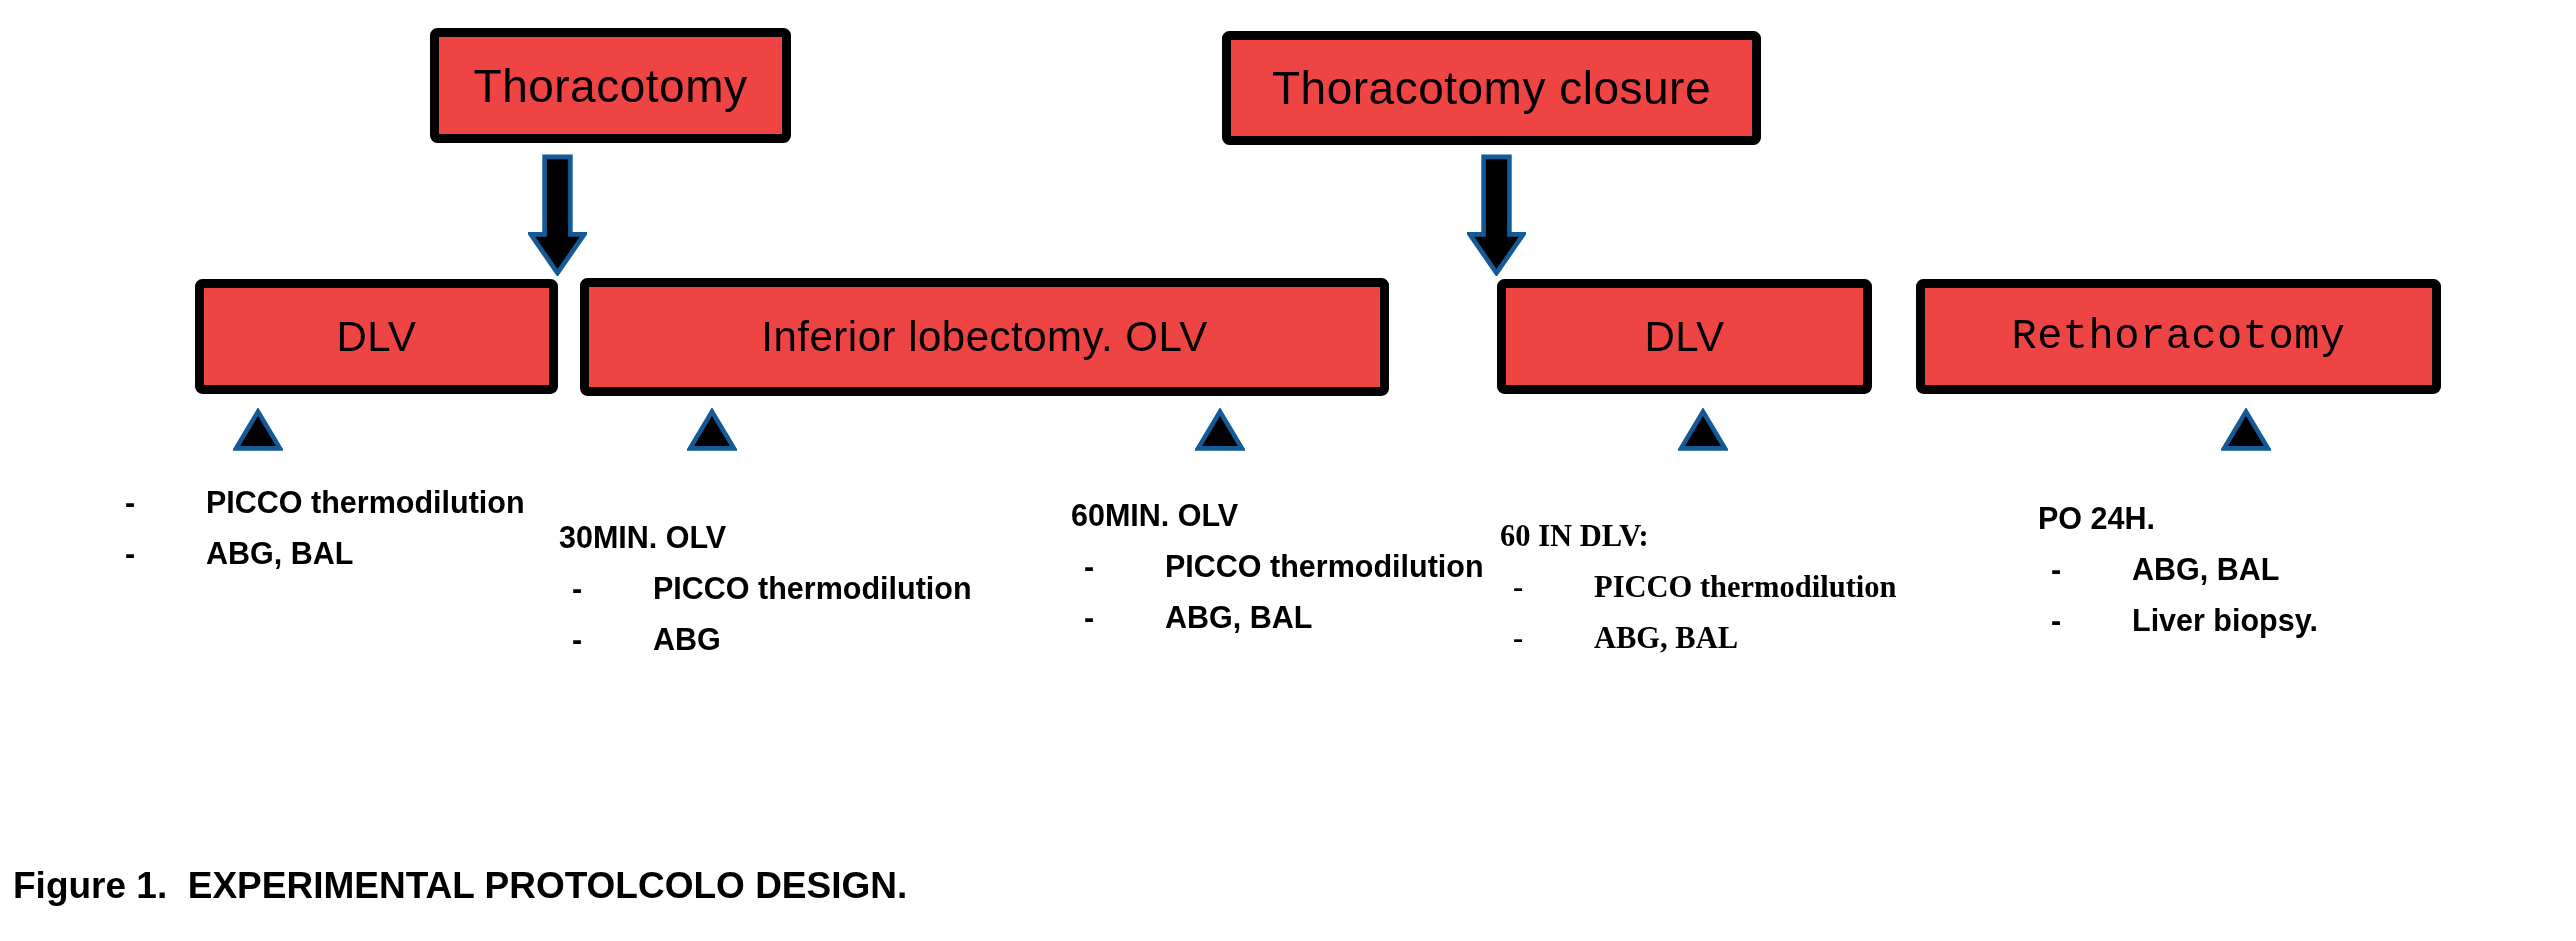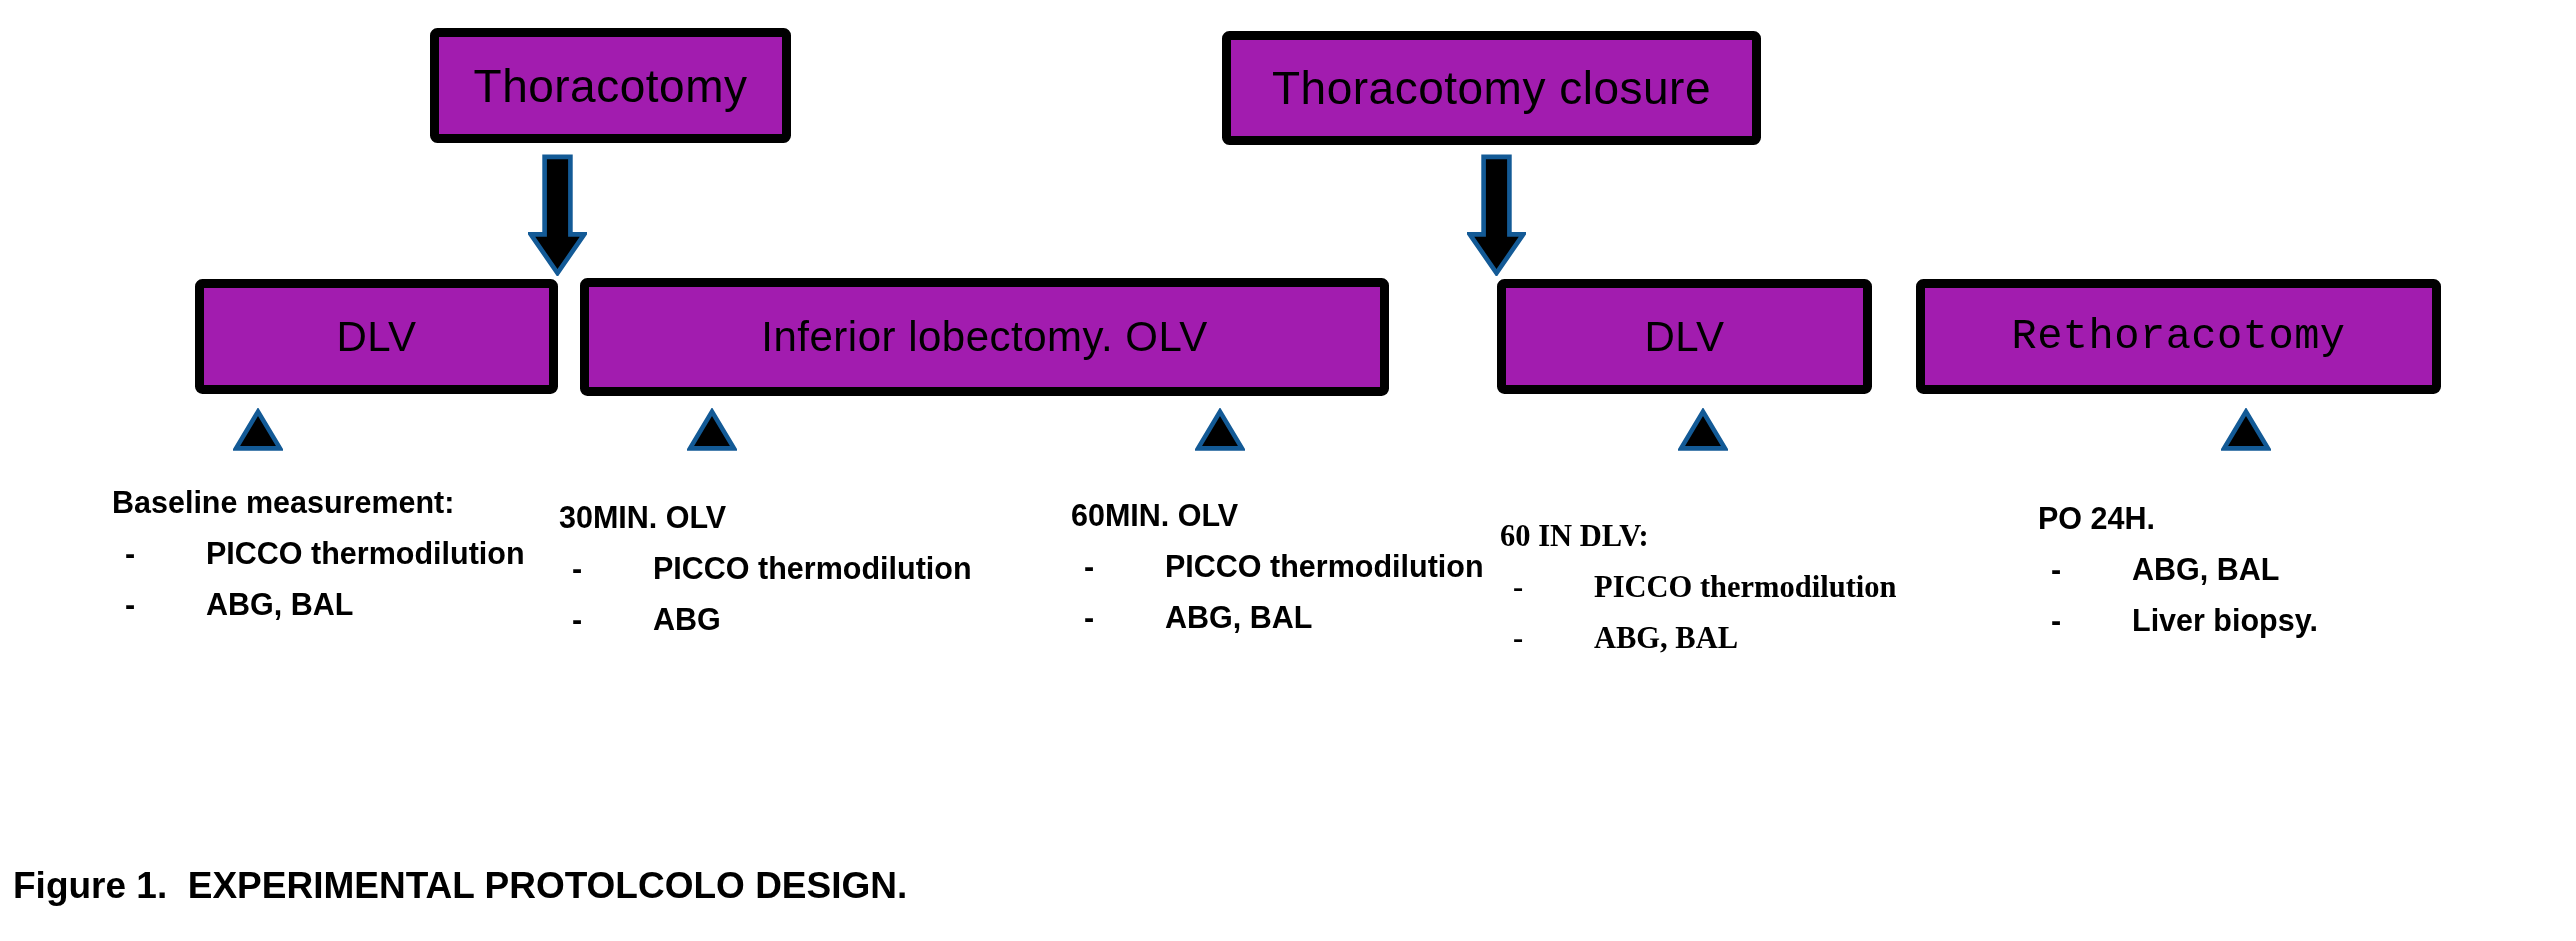--- a/index.html
+++ b/index.html
@@ -10,21 +10,21 @@
     background: #ffffff;
     font-family: "Liberation Sans", sans-serif;
     color: #000000;
     overflow: hidden;
   }
   .pbox {
     position: absolute;
     box-sizing: border-box;
     border: 9.3px solid #000000;
     border-radius: 7.4px;
-    background: #a21caf;
+    background: #ef4444;
     display: flex;
     align-items: center;
     justify-content: center;
     white-space: nowrap;
   }
   .pbox.top-box   { font-size: 46px; font-weight: 400; letter-spacing: 0.5px; }
   .pbox.main-box  { font-size: 42px; font-weight: 400; letter-spacing: 0.5px; }
   .arrow-svg { position: absolute; display: block; }
   .anno {
     position: absolute;
@@ -88,32 +88,31 @@
     <polygon points="27,4 51,44 3,44" fill="#000000" stroke="#135A96" stroke-width="5" stroke-linejoin="miter"></polygon>
   </svg>
   <svg class="arrow-svg" style="left:1678px; top:408px;" width="50" height="44" viewBox="0 0 54 48">
     <polygon points="27,4 51,44 3,44" fill="#000000" stroke="#135A96" stroke-width="5" stroke-linejoin="miter"></polygon>
   </svg>
   <svg class="arrow-svg" style="left:2221px; top:408px;" width="50" height="44" viewBox="0 0 54 48">
     <polygon points="27,4 51,44 3,44" fill="#000000" stroke="#135A96" stroke-width="5" stroke-linejoin="miter"></polygon>
   </svg>
 
   <div class="anno" style="left:112px; top:477px;">
-    <div class="anno-heading">Baseline measurement:</div>
     <div class="anno-item">
       <span class="dash">-</span>
       <span>PICCO thermodilution</span>
     </div>
     <div class="anno-item">
       <span class="dash">-</span>
       <span>ABG, BAL</span>
     </div>
   </div>
 
-  <div class="anno" style="left:559px; top:492px;">
+  <div class="anno" style="left:559px; top:512px;">
     <div class="anno-heading">30MIN. OLV</div>
     <div class="anno-item">
       <span class="dash">-</span>
       <span>PICCO thermodilution</span>
     </div>
     <div class="anno-item">
       <span class="dash">-</span>
       <span>ABG</span>
     </div>
   </div>

